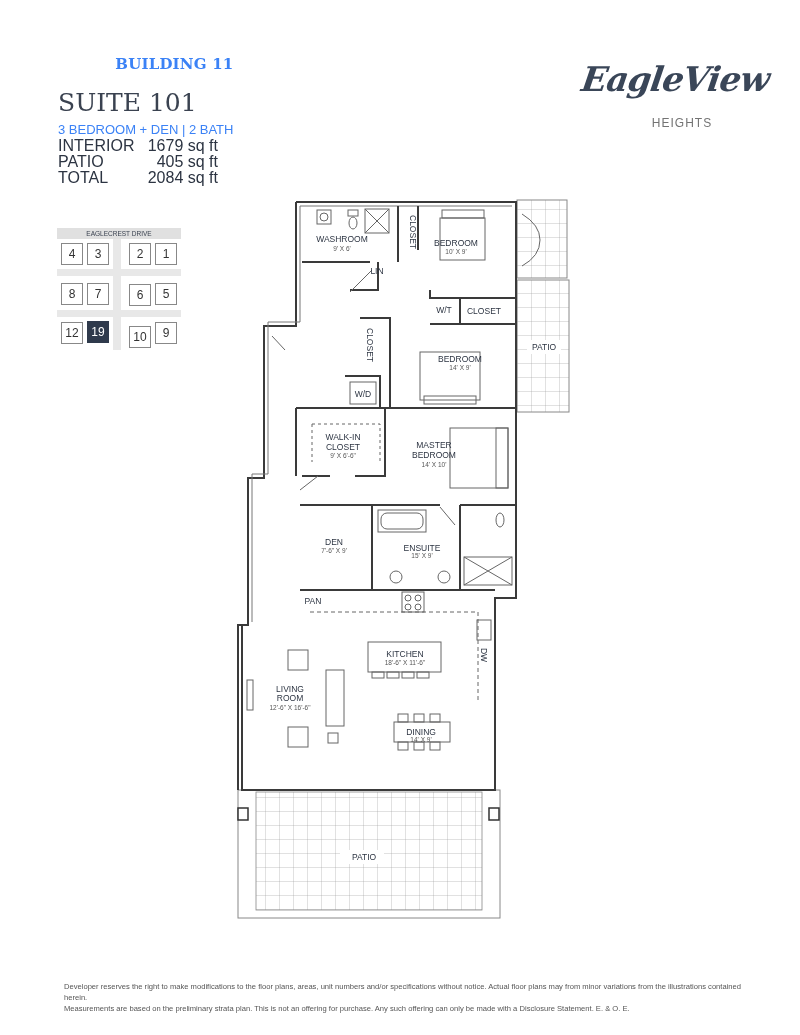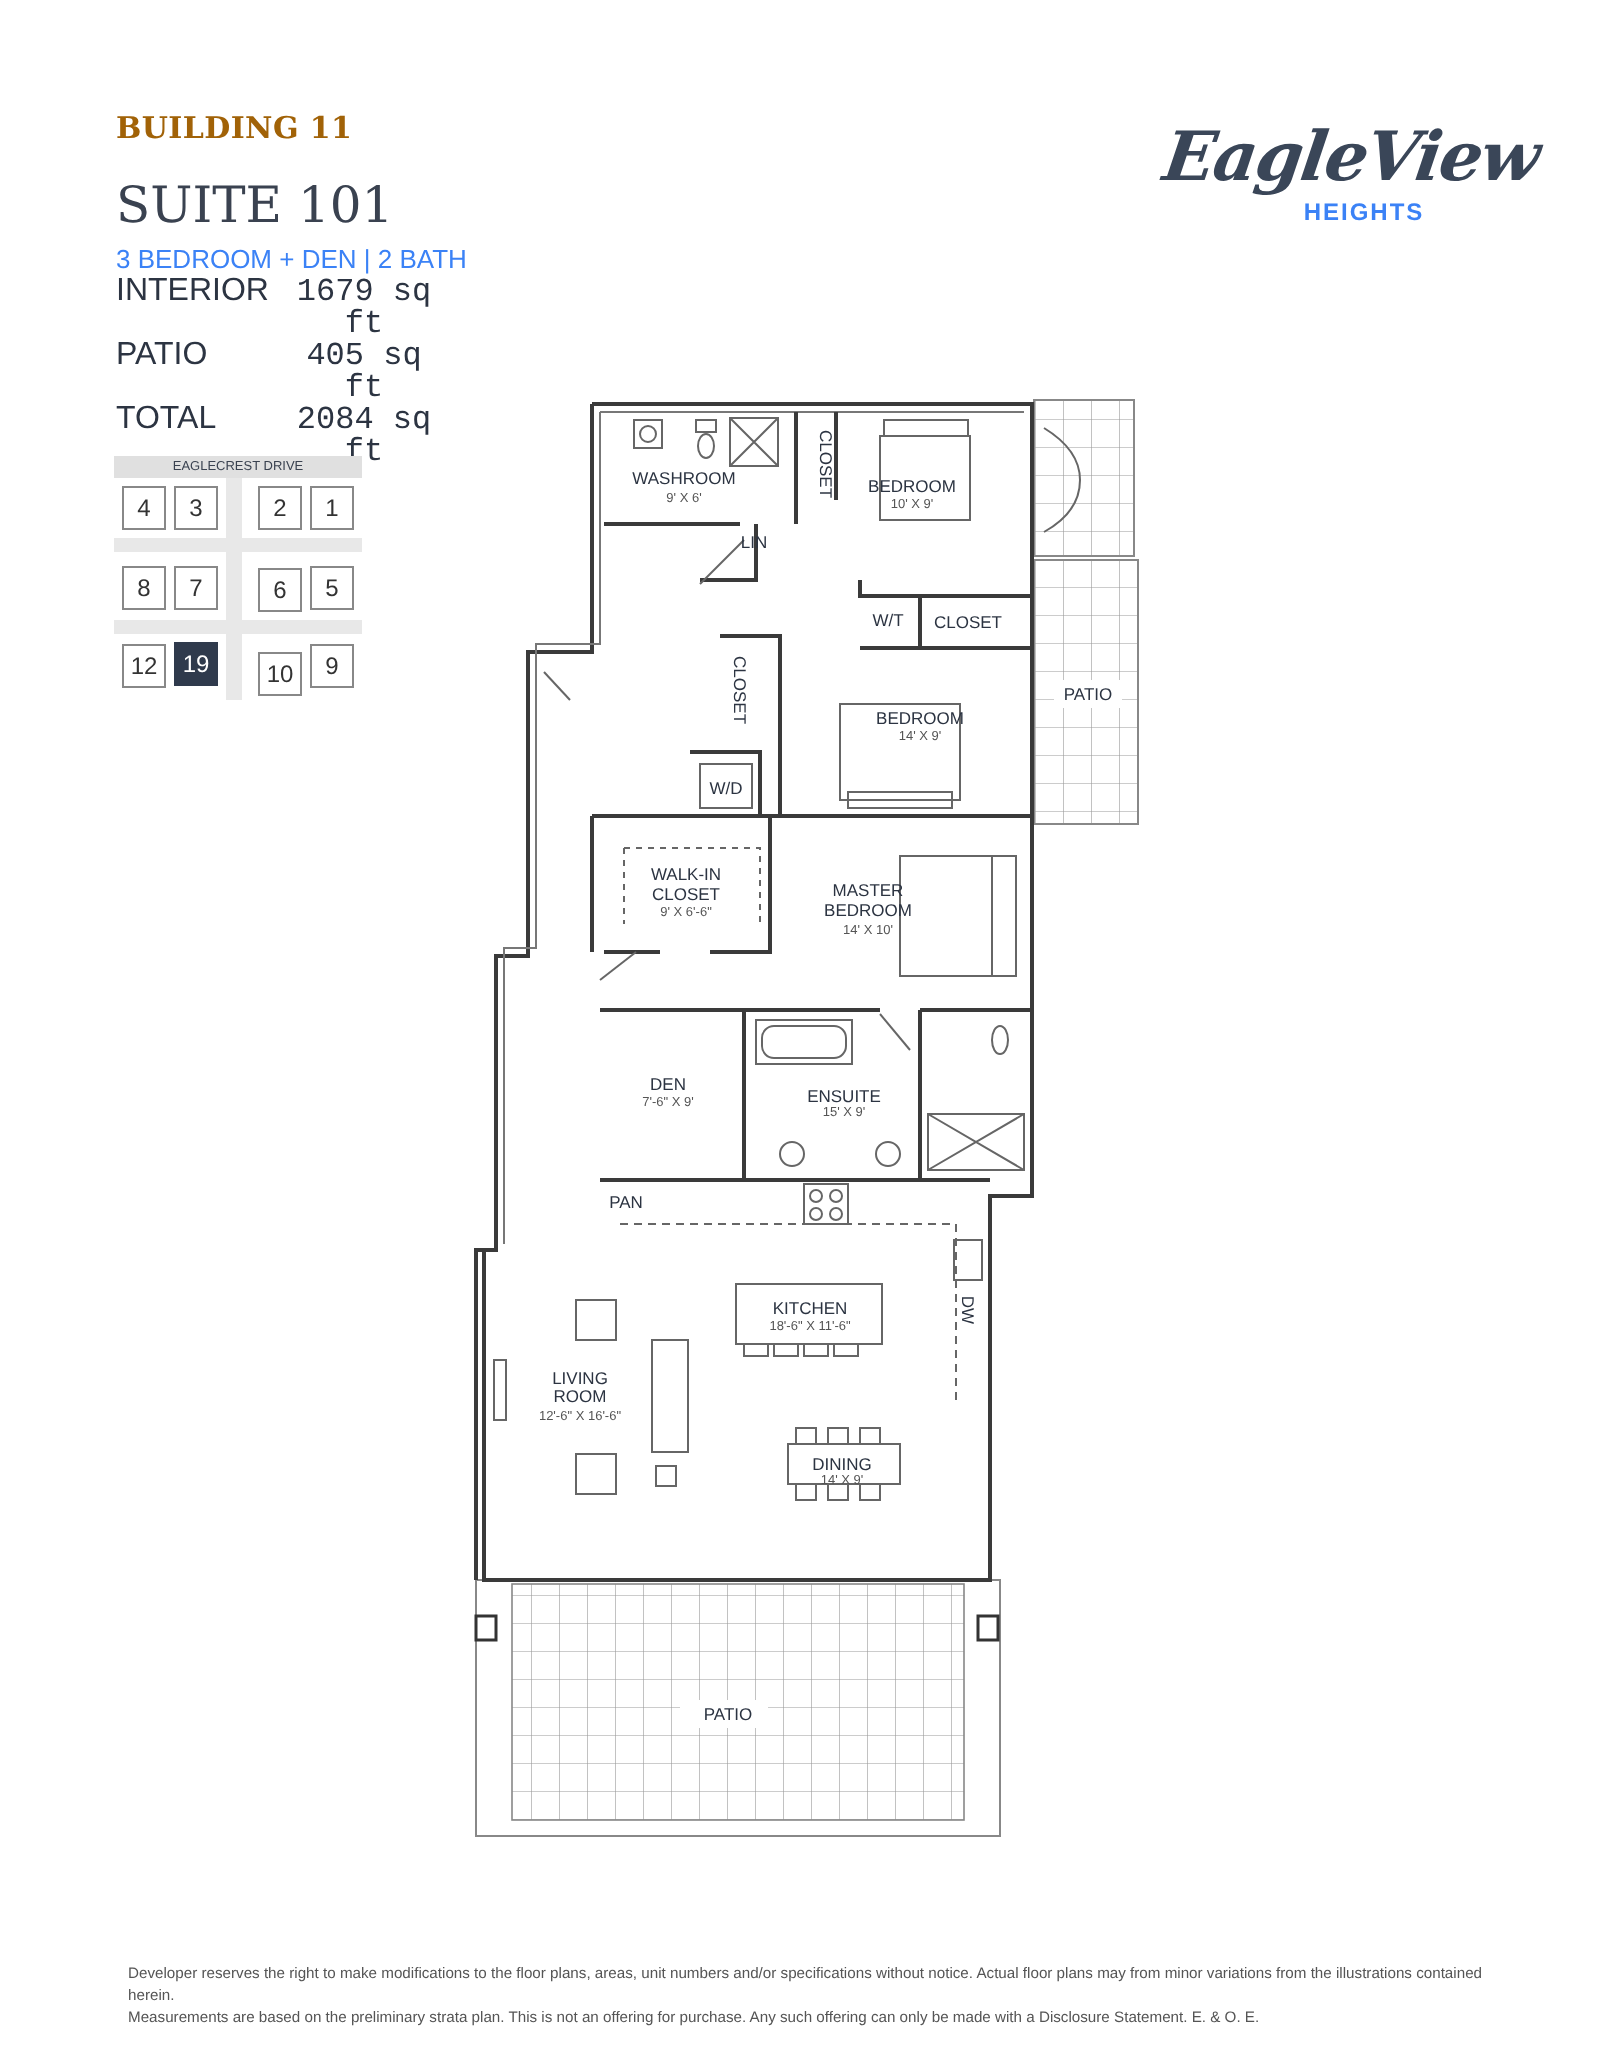--- a/index.html
+++ b/index.html
@@ -1,27 +1,27 @@
 <!DOCTYPE html>
 <html><head>
 <meta charset="utf-8">
 <style>
   html,body{margin:0;padding:0;background:#fff;}
   body{width:800px;height:1035px;position:relative;overflow:hidden;font-family:"Liberation Sans",sans-serif;color:#2c3442;}
   .hdr{position:absolute;left:58px;top:55px;}
-  .bld{font-family:"DejaVu Serif",serif;font-weight:bold;font-size:15px;color:#a16207;letter-spacing:0.2px;}
+  .bld{font-family:"DejaVu Serif",serif;font-weight:bold;font-size:15px;color:#3b82f6;letter-spacing:0.2px;text-align:right;}
   .suite{font-family:"DejaVu Serif",serif;font-size:25px;color:#3a4250;margin-top:16px;line-height:28px;}
   .cfg{font-size:13px;margin-top:5px;color:#3b82f6;}
   .areas{margin-top:1px;font-size:16px;line-height:16px;}
   .arow{display:flex;}
   .arow .k{width:88px;}
-  .arow .v{width:72px;text-align:center;font-family:Liberation Mono, monospace;}
+  .arow .v{width:72px;text-align:right;}
   .logo{position:absolute;left:582px;top:62px;width:160px;text-align:center;}
   .logo .script{font-family:"DejaVu Serif",serif;font-style:italic;font-weight:bold;font-size:34px;color:#3a4658;letter-spacing:-1px;transform:skewX(-8deg);line-height:34px;}
-  .logo .sub{font-size:12px;letter-spacing:1px;color:#3b82f6;margin-top:3px;margin-left:40px;font-weight:bold;}
+  .logo .sub{font-size:12px;letter-spacing:1px;color:#737373;margin-top:20px;margin-left:40px;font-weight:normal;}
   .keymap{position:absolute;left:57px;top:228px;width:124px;height:122px;}
   .street{position:absolute;left:0;top:0;width:124px;height:11px;background:#e0e0e0;font-size:6.5px;text-align:center;line-height:11px;color:#3a4250;}
   .unit{position:absolute;width:20px;height:20px;border:1px solid #888;background:#fff;font-size:12px;text-align:center;line-height:20px;color:#333;}
   .unit.active{background:#2f3a4c;color:#fff;border-color:#2f3a4c;}
   .road-v{position:absolute;left:56px;top:11px;width:8px;height:111px;background:#e8e8e8;}
   .road-h{position:absolute;left:0;width:124px;height:7px;background:#e8e8e8;}
   .plan{position:absolute;left:0;top:0;}
   .lbl{font-family:"Liberation Sans",sans-serif;font-size:8.5px;fill:#2c3442;text-anchor:middle;}
   .dim{font-family:"Liberation Sans",sans-serif;font-size:6.5px;fill:#555;text-anchor:middle;}
   .disc{position:absolute;left:64px;top:981px;width:700px;font-size:7.6px;line-height:11px;color:#555;}

